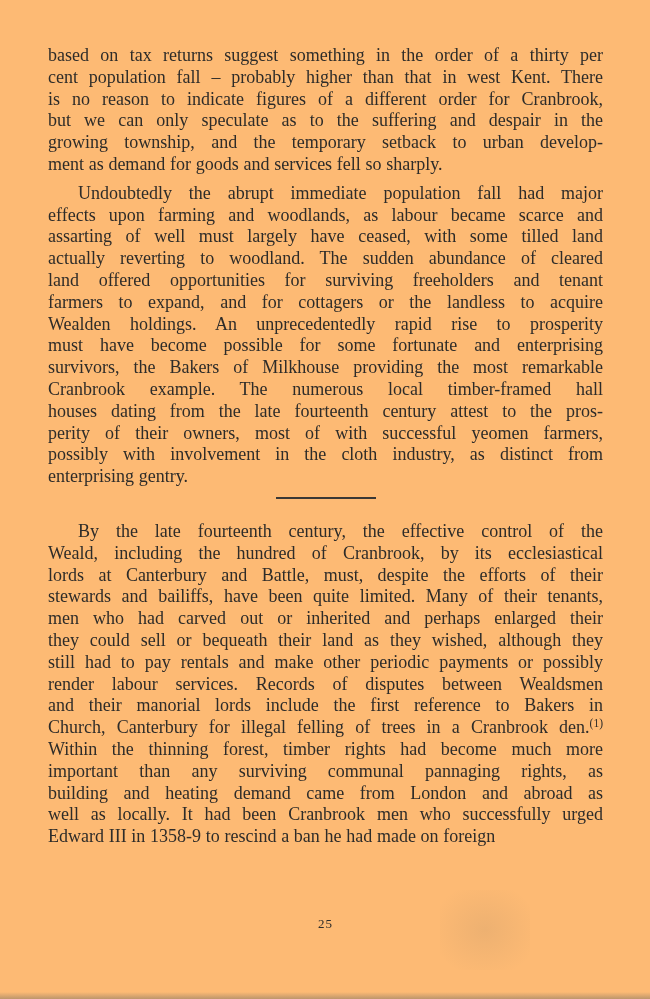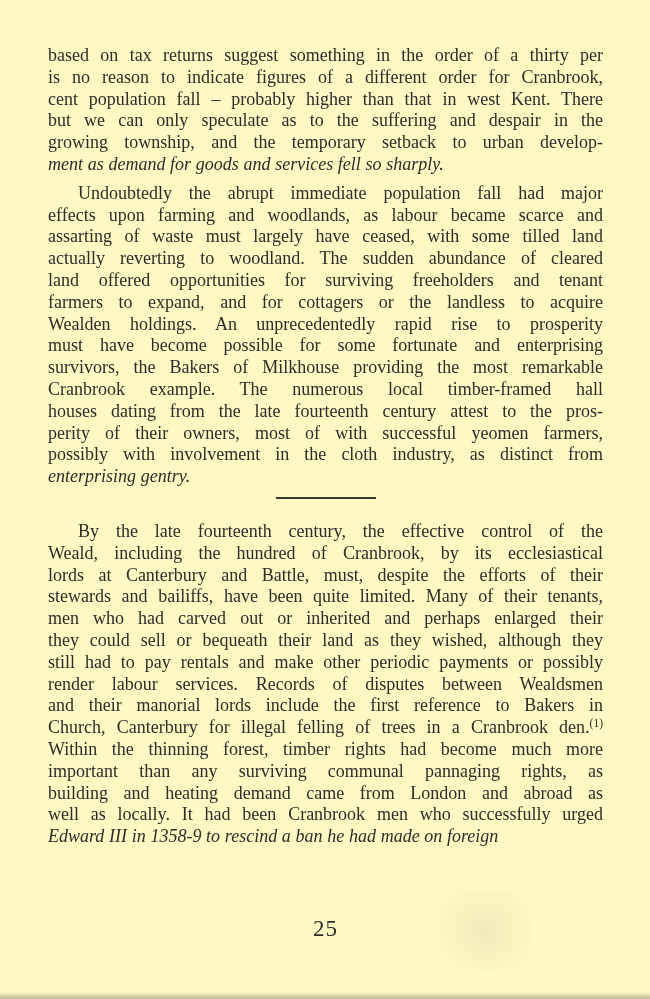--- a/index.html
+++ b/index.html
@@ -53,21 +53,21 @@
 
   .line {
     font-size: 18px;
     line-height: 21.8px;
     height: 21.8px;
     text-align: justify;
     text-align-last: justify;
     word-spacing: 0.2px;
     white-space: normal;
   }
-  .line.last { text-align-last: left; font-style: italic; }
+  .line.last { text-align-last: left; }
   .line.indent { text-indent: 30px; }
 
   .line sup {
     font-size: 11.5px;
     line-height: 0;
     vertical-align: 6px;
   }
 
   .divider {
     width: 100px;
@@ -75,43 +75,43 @@
     border-top: 2px solid #3a3835;
     margin: 9px auto 22px auto;
   }
 
   .page-number {
     position: absolute;
     left: 48px;
     top: 916px;
     width: 555px;
     text-align: center;
-    font-size: 23px;
+    font-size: 13px;
     letter-spacing: 1px;
   }
 </style>
 </head>
 <body>
 
-<div class="page" style="background: #fef9c3; color: rgb(46, 44, 41);">
+<div class="page" style="background: #fdba74; color: rgb(46, 44, 41);">
   <div class="scan-smudge"></div>
 
   <div class="text-col">
     <div class="para">
         <div class="line">based on tax returns suggest something in the order of a thirty per</div>
+        <div class="line">cent population fall – probably higher than that in west Kent. There</div>
         <div class="line">is no reason to indicate figures of a different order for Cranbrook,</div>
-        <div class="line">cent population fall – probably higher than that in west Kent. There</div>
         <div class="line">but we can only speculate as to the suffering and despair in the</div>
         <div class="line">growing township, and the temporary setback to urban develop-</div>
         <div class="line last">ment as demand for goods and services fell so sharply.</div>
       </div>
     <div class="para para-gap">
         <div class="line indent">Undoubtedly the abrupt immediate population fall had major</div>
         <div class="line">effects upon farming and woodlands, as labour became scarce and</div>
-        <div class="line">assarting of waste must largely have ceased, with some tilled land</div>
+        <div class="line">assarting of well must largely have ceased, with some tilled land</div>
         <div class="line">actually reverting to woodland. The sudden abundance of cleared</div>
         <div class="line">land offered opportunities for surviving freeholders and tenant</div>
         <div class="line">farmers to expand, and for cottagers or the landless to acquire</div>
         <div class="line">Wealden holdings. An unprecedentedly rapid rise to prosperity</div>
         <div class="line">must have become possible for some fortunate and enterprising</div>
         <div class="line">survivors, the Bakers of Milkhouse providing the most remarkable</div>
         <div class="line">Cranbrook example. The numerous local timber-framed hall</div>
         <div class="line">houses dating from the late fourteenth century attest to the pros-</div>
         <div class="line">perity of their owners, most of with successful yeomen farmers,</div>
         <div class="line">possibly with involvement in the cloth industry, as distinct from</div>

